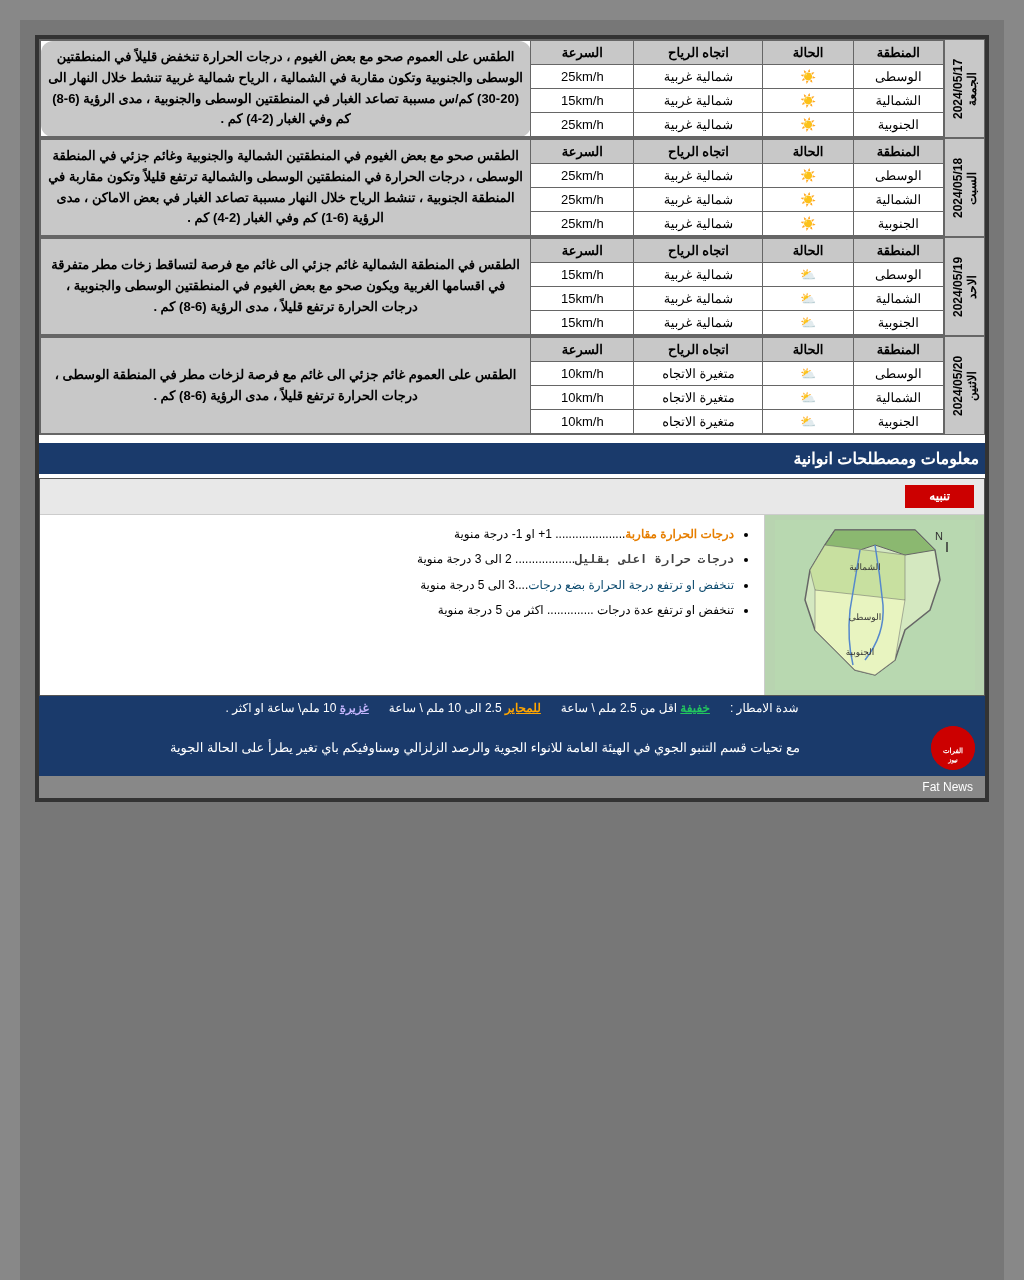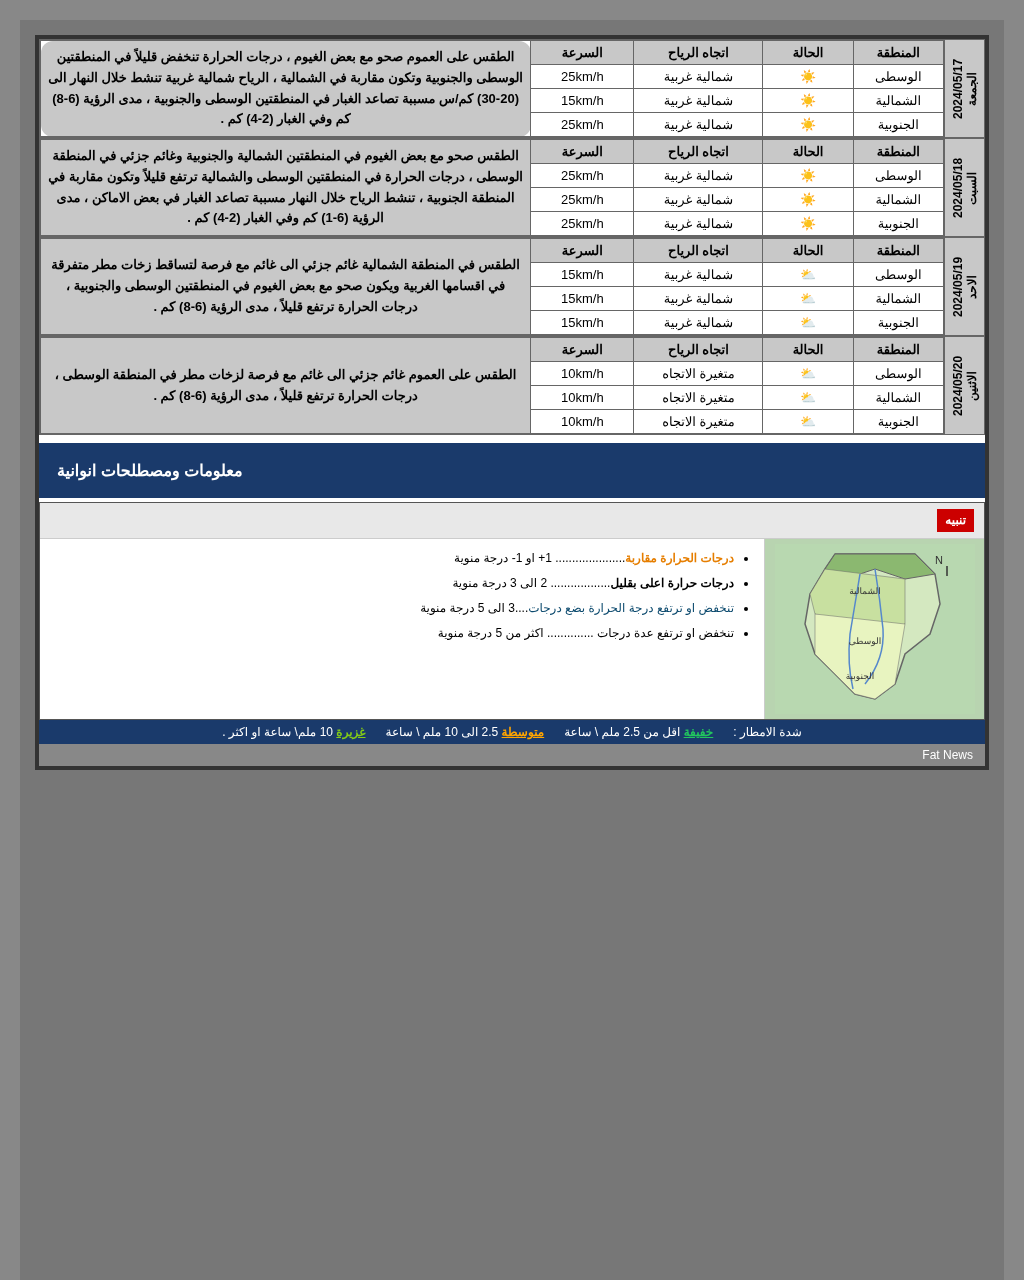--- a/index.html
+++ b/index.html
@@ -18,24 +18,24 @@
       text-align: right;
       font-size: 13px;
       line-height: 1.6;
       padding: 8px;
       vertical-align: top;
       direction: rtl;
     }
     .section-header {
       background: #1a3a6b;
       color: #fff;
-      text-align: left;
+      text-align: right;
       font-size: 16px;
       font-weight: bold;
-      padding: 18px;
+      padding: 6px;
       margin-top: 8px;
       margin-bottom: 4px;
     }
     .info-section {
       border: 1px solid #555;
       margin-top: 4px;
     }
     .notice-box {
       background: #e8e8e8;
       padding: 6px 10px;
@@ -43,21 +43,21 @@
       align-items: flex-start;
       gap: 8px;
       direction: rtl;
       font-size: 12px;
       line-height: 1.6;
       border-bottom: 1px solid #ccc;
     }
     .notice-tag {
       background: #c00;
       color: #fff;
-      padding: 2px 8px;
+      padding: 2px 24px;
       font-weight: bold;
       font-size: 12px;
       white-space: nowrap;
       flex-shrink: 0;
     }
     .info-bottom {
       display: flex;
       direction: rtl;
     }
     .map-area {
@@ -82,38 +82,38 @@
       font-size: 12px;
       line-height: 1.9;
       direction: rtl;
     }
     .legend-area ul {
       list-style: disc;
       padding-right: 18px;
     }
     .legend-area li { margin-bottom: 2px; }
     .text-orange { color: #e67e00; font-weight: bold; }
-    .text-blue { color: #000000; font-weight: bold; }
+    .text-blue { color: #404040; font-weight: bold; font-family: Liberation Mono, monospace; }
     .text-green { color: #0c4a6e; font-weight: normal; }
     .rain-row {
       background: #1a3a6b;
       color: #fff;
       display: flex;
       align-items: center;
       justify-content: center;
       padding: 5px 10px;
       font-size: 12px;
       direction: rtl;
       gap: 20px;
       flex-wrap: wrap;
     }
     .rain-row span { white-space: nowrap; }
     .rain-tag-yellow { color: #22c55e; font-weight: bold; text-decoration: underline; }
     .rain-tag-orange { color: #ffa500; font-weight: bold; text-decoration: underline; }
-    .rain-tag-red { color: #84cc16; font-weight: bold; text-decoration: underline; text-align: center; }
+    .rain-tag-red { color: #c4b5fd; font-weight: bold; text-decoration: underline; text-align: center; }
     .footer-row {
       display: flex;
       align-items: center;
       background: #1a3a6b;
       color: #fff;
       padding: 6px 10px;
       font-size: 12px;
       direction: rtl;
       gap: 10px;
     }
@@ -431,28 +431,40 @@
       </div>
     </div>
 
     <div class="rain-row">
       <span>شدة الامطار :</span>
       <span>
         <span class="rain-tag-yellow">خفيفة</span>
         <span>اقل من 2.5 ملم \ ساعة</span>
       </span>
       <span>
-        <span class="rain-tag-orange">متوسطة</span>
+        <span class="rain-tag-orange">للمحاير</span>
         <span>2.5 الى 10 ملم \ ساعة</span>
       </span>
       <span>
         <span class="rain-tag-red">غزيرة</span>
         <span>10 ملم\ ساعة او اكثر .</span>
       </span>
     </div>
 
+    <div class="footer-row">
+      <div class="footer-logo">
+        <div class="logo-circle">
+          <svg width="44" height="44" viewBox="0 0 44 44" xmlns="http://www.w3.org/2000/svg">
+            <circle cx="22" cy="22" r="22" fill="#cc0000"></circle>
+            <text x="22" y="27" font-size="7" text-anchor="middle" fill="white">الفرات</text>
+            <text x="22" y="36" font-size="6" text-anchor="middle" fill="white">نيوز</text>
+          </svg>
+        </div>
+      </div>
+      <div class="footer-text">مع تحيات قسم التنبو الجوي في الهيئة العامة للانواء الجوية والرصد الزلزالي وسناوفيكم باي تغير يطرأ على الحالة الجوية</div>
+    </div>
 
     <div class="bottom-label">
       <span>Fat News</span>
     </div>
 
   </div>
 </div>
 
 </body></html>

